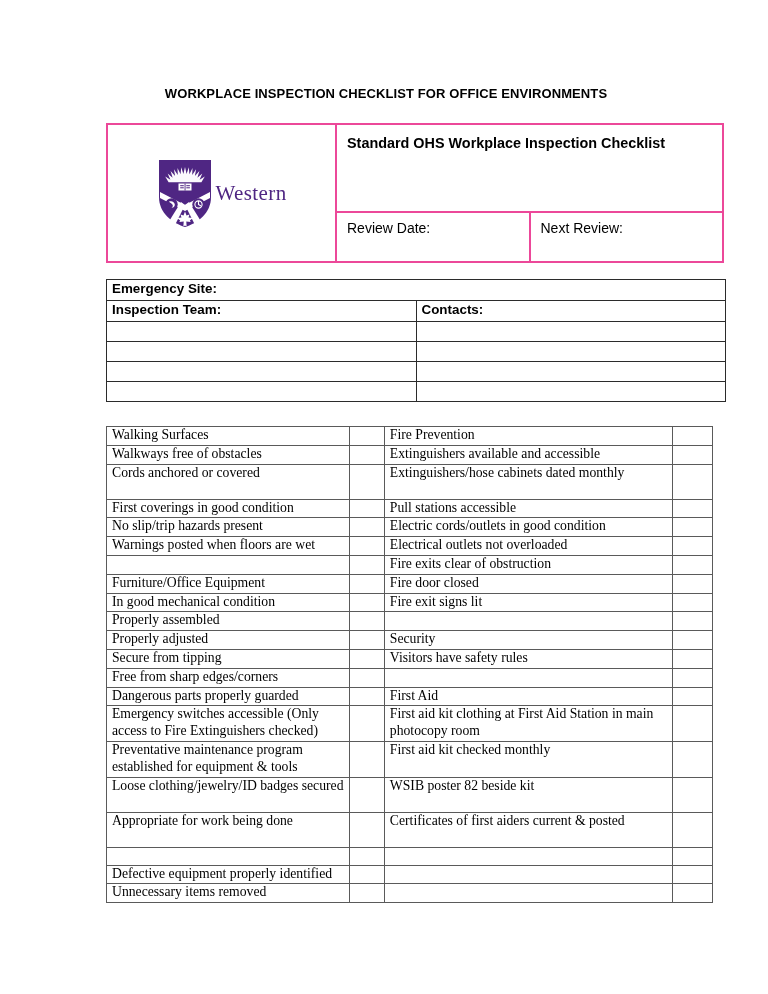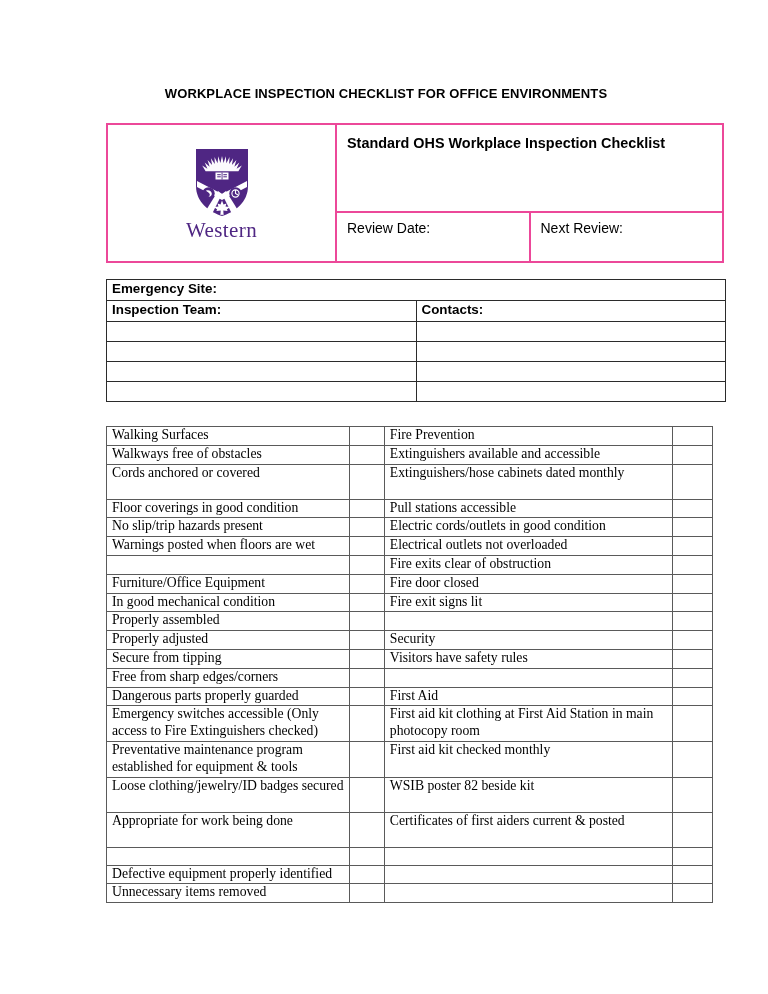--- a/index.html
+++ b/index.html
@@ -79,21 +79,21 @@
     font-family: "Liberation Sans", "DejaVu Sans", sans-serif;
     font-size: 14px;
     padding: 7px 8px 7px 10px;
     height: 34px;
     vertical-align: top;
   }
 
   
   .logo-wrap {
     display: flex;
-    flex-direction: column;
+    flex-direction: row;
     align-items: center;
     justify-content: center;
     gap: 1px;
   }
   .logo-shield { display: block; }
   .logo-word {
     font-family: "Liberation Serif", "DejaVu Serif", serif;
     font-size: 21px;
     color: #4F2683;
     letter-spacing: 0.4px;
@@ -263,21 +263,21 @@
           <td class="r1">Extinguishers available and accessible</td>
           <td class="r1"></td>
         </tr>
         <tr>
           <td class="r2">Cords anchored or covered</td>
           <td class="r2"></td>
           <td class="r2">Extinguishers/hose cabinets dated monthly</td>
           <td class="r2"></td>
         </tr>
         <tr>
-          <td class="r1">Floor coverings in good condition</td>
+          <td class="r1">First coverings in good condition</td>
           <td class="r1"></td>
           <td class="r1">Pull stations accessible</td>
           <td class="r1"></td>
         </tr>
         <tr>
           <td class="r1">No slip/trip hazards present</td>
           <td class="r1"></td>
           <td class="r1">Electric cords/outlets in good condition</td>
           <td class="r1"></td>
         </tr>

